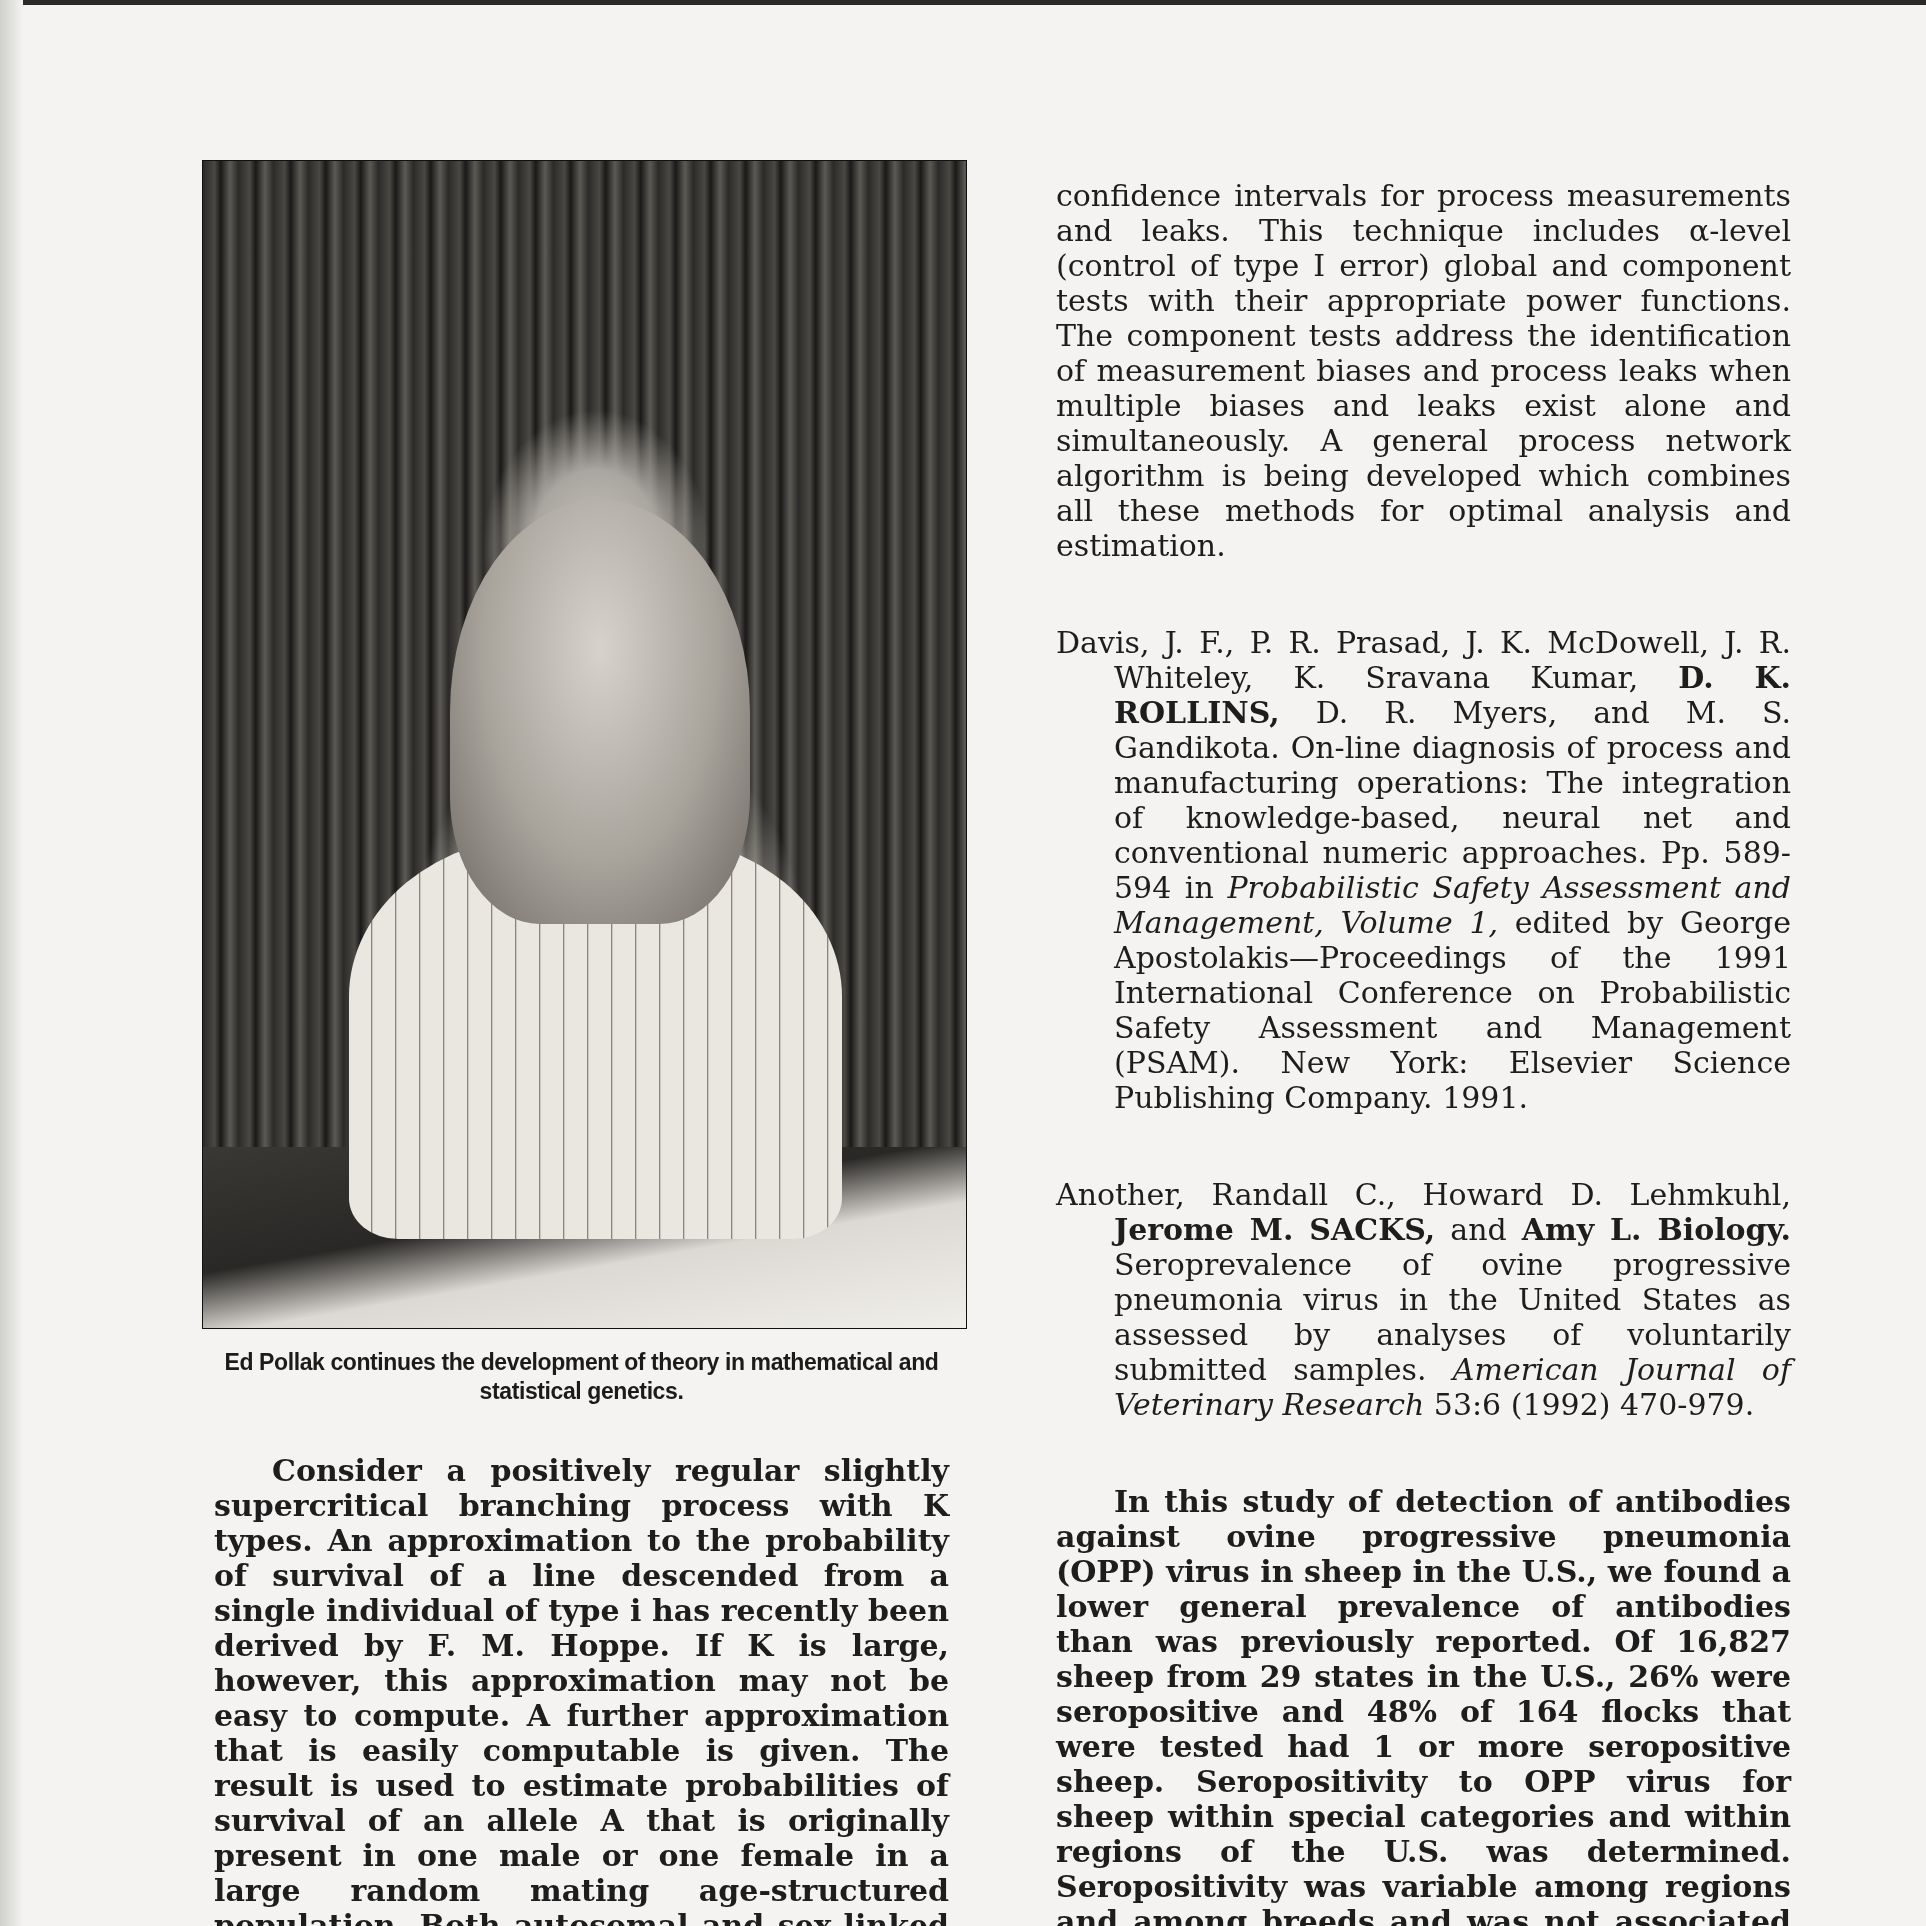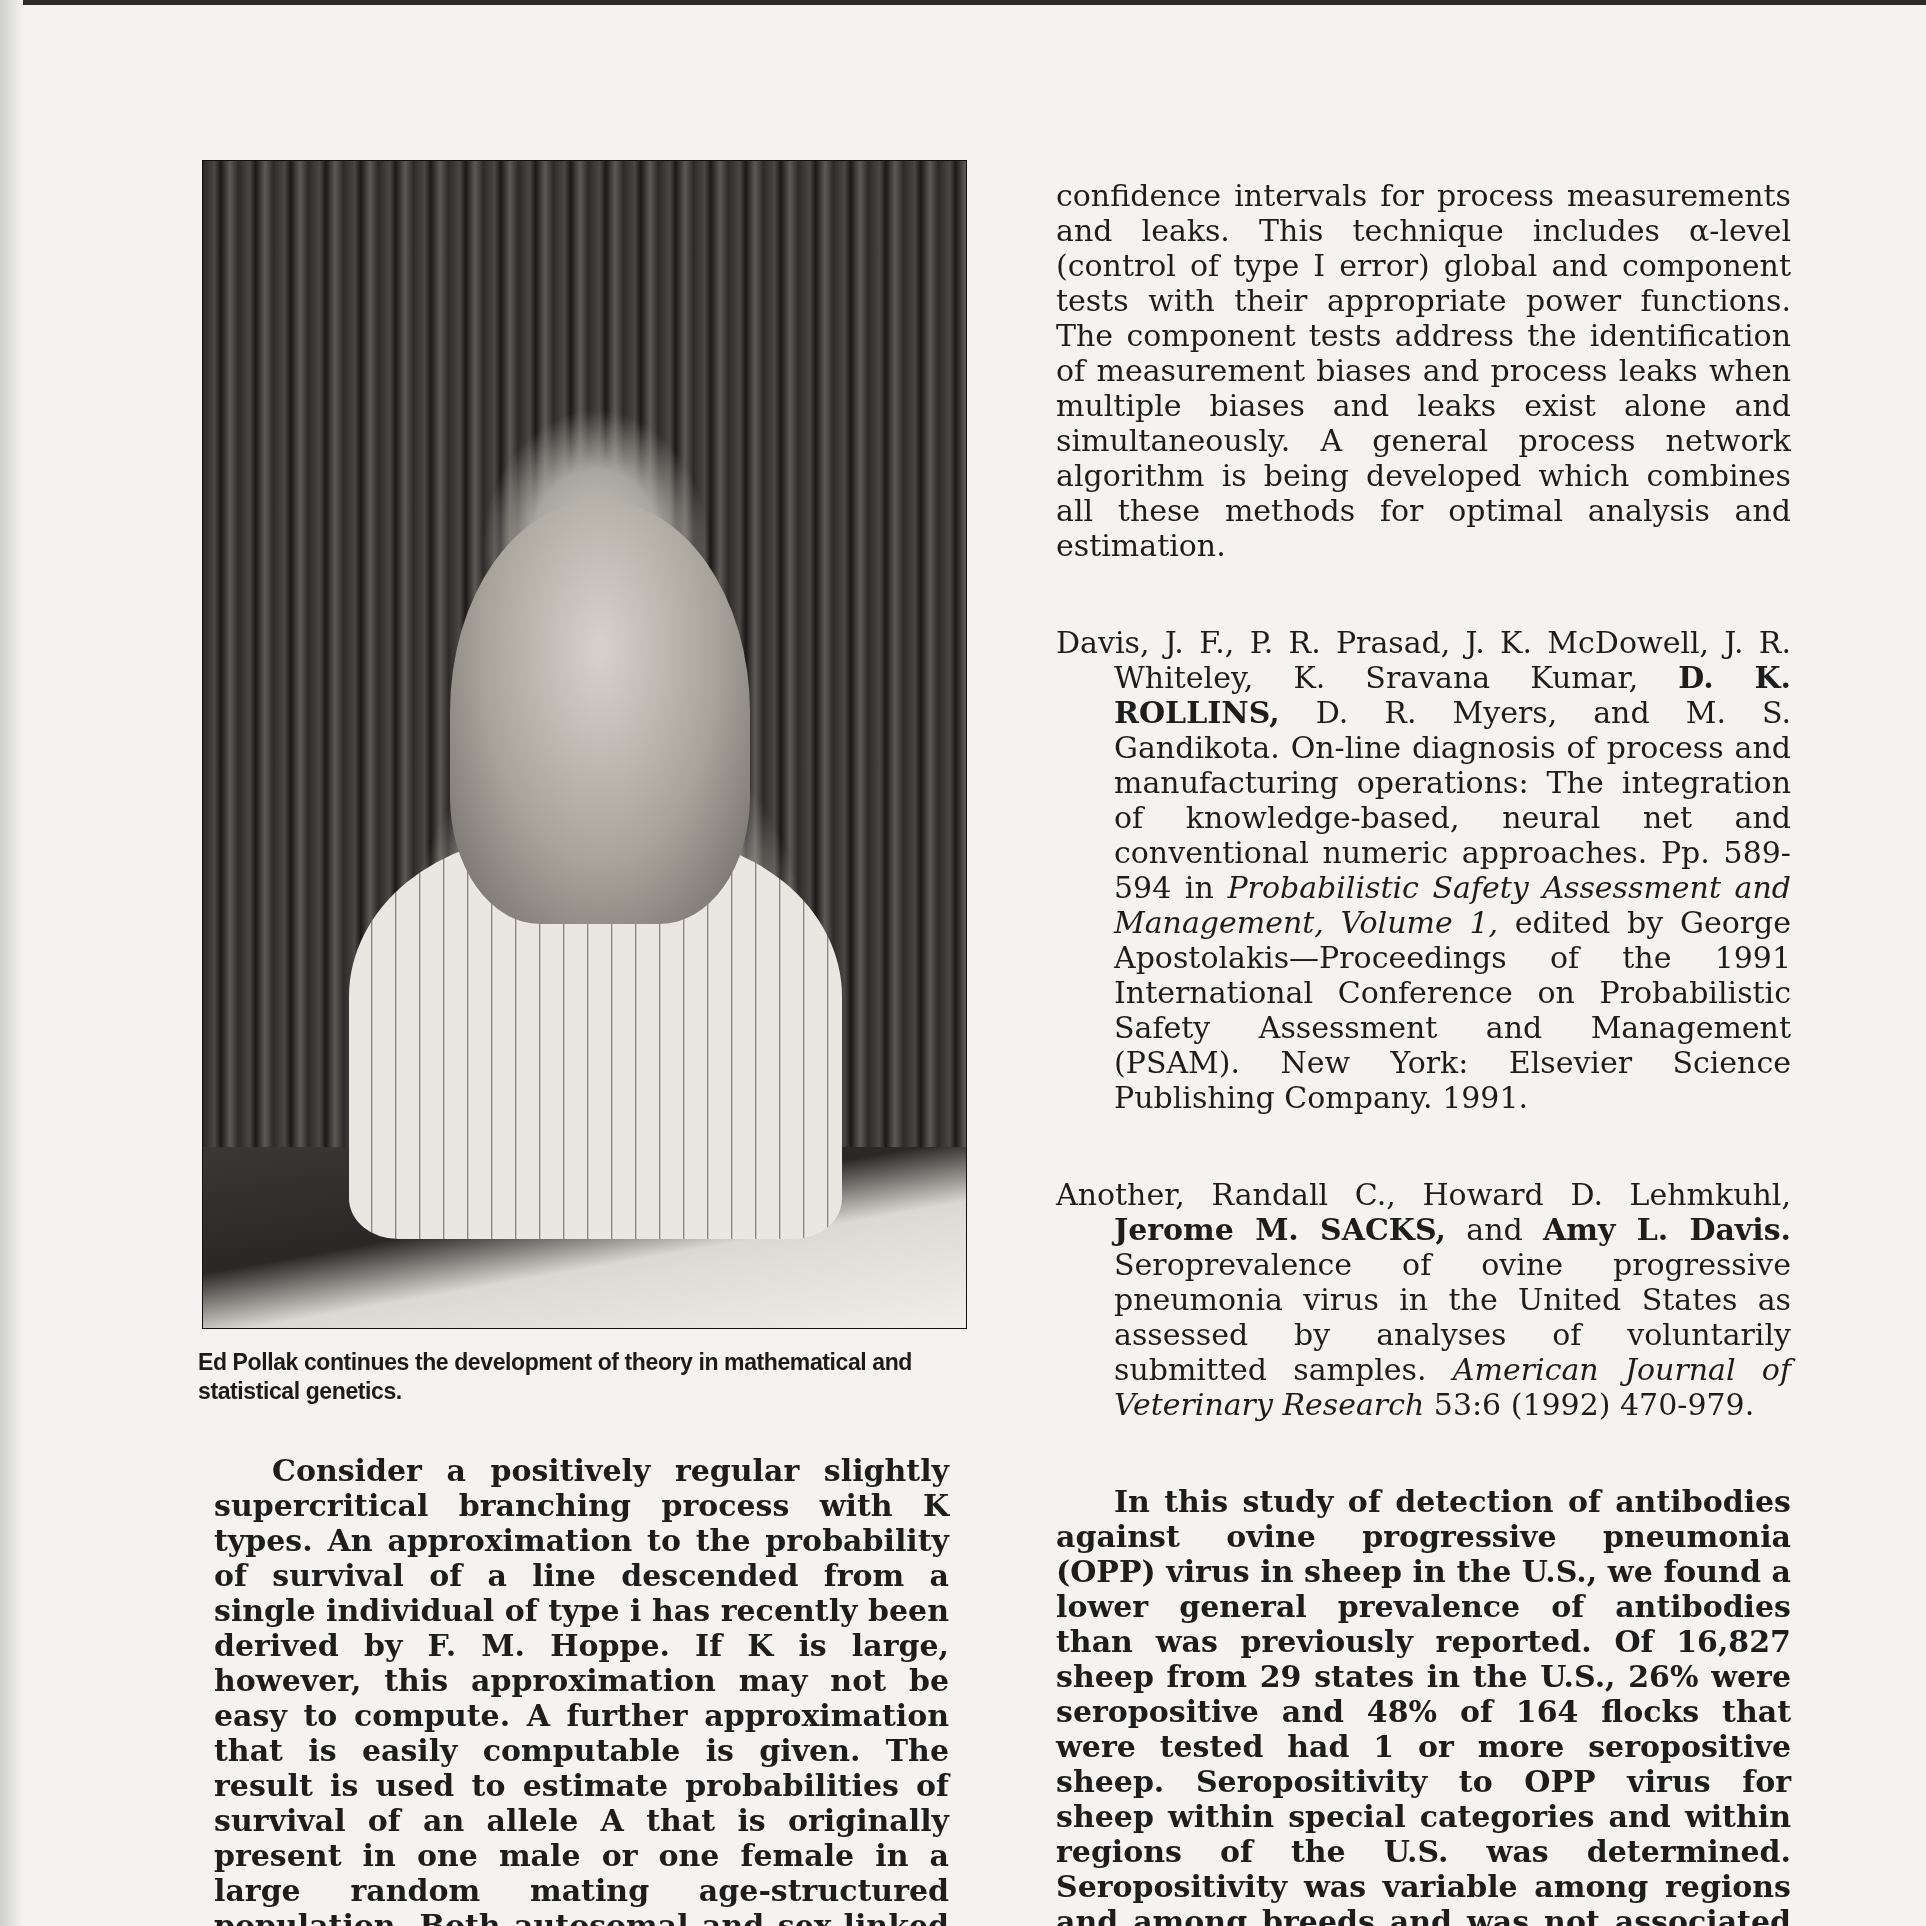--- a/index.html
+++ b/index.html
@@ -24,21 +24,21 @@
     border:0.8px solid #111; }
   .photo-figure { position:absolute; left:247px; top:339px; width:300px; height:424px;
     border-radius:50% 50% 30% 30%; background:radial-gradient(ellipse at 50% 35%, #d7d3cc 0%, #a8a39b 55%, #6d6963 100%); }
   .photo-shirt { position:absolute; left:146px; top:674px; width:493px; height:404px;
     border-radius:40% 40% 10% 10%;
     background:repeating-linear-gradient(90deg,#eae7e1 0,#eae7e1 21.6px,#7c7872 22.3px,#eae7e1 24px); }
   .photo-desk { position:absolute; left:0; top:986px; width:763px; height:181px;
     background:linear-gradient(170deg,#3a3835 0%,#2a2826 40%,#dcd9d3 60%,#f0eee9 100%); }
   .caption { position:absolute; left:198px; top:1348px; width:767px;
     font-family:"Liberation Sans","DejaVu Sans",sans-serif; font-weight:bold;
-    font-size:23px; line-height:28.5px; color:#1b1b1b; letter-spacing:-0.4px; }
+    font-size:23px; line-height:28.5px; color:#1b1b1b; letter-spacing:-0.4px;text-align:center; }
   .p { font-size:30px; line-height:35px; text-align:justify; margin:16px; }
   .cite { text-indent:-58px; padding-left:58px; }
   .indent { text-indent:58px;font-weight:bold; }
   .small { font-size:22.3px; line-height:28px; padding-left:58px; text-align:justify; }
   .b { font-weight:bold; }
   .i { font-style:italic; }
 </style>
 </head>
 <body>
 
@@ -59,18 +59,18 @@
 </div>
 
 <div class="col right" style="top:162px;">
   <p class="p">confidence intervals for process measurements and leaks. This technique includes α-level (control of type I error) global and component tests with their appropriate power functions. The component tests address the identification of measurement biases and process leaks when multiple biases and leaks exist alone and simultaneously. A general process network algorithm is being developed which combines all these methods for optimal analysis and estimation.</p>
 
   <p class="p cite" style="margin-top:62px;">
     <span>Davis, J. F., P. R. Prasad, J. K. McDowell, J. R. Whiteley, K. Sravana Kumar, </span><span class="b">D. K. ROLLINS,</span><span> D. R. Myers, and M. S. Gandikota. On-line diagnosis of process and manufacturing operations: The integration of knowledge-based, neural net and conventional numeric approaches. Pp. 589-594 in </span><span class="i">Probabilistic Safety Assessment and Management, Volume 1,</span><span> edited by George Apostolakis—Proceedings of the 1991 International Conference on Probabilistic Safety Assessment and Management (PSAM). New York: Elsevier Science Publishing Company. 1991.</span>
   </p>
 
   <p class="p cite" style="margin-top:62px;">
-    <span>Another, Randall C., Howard D. Lehmkuhl, </span><span class="b">Jerome M. SACKS,</span><span> and </span><span class="b">Amy L. Davis.</span><span> Seroprevalence of ovine progressive pneumonia virus in the United States as assessed by analyses of voluntarily submitted samples. </span><span class="i">American Journal of Veterinary Research</span><span> 53:6 (1992) 470-979.</span>
+    <span>Another, Randall C., Howard D. Lehmkuhl, </span><span class="b">Jerome M. SACKS,</span><span> and </span><span class="b">Amy L. Biology.</span><span> Seroprevalence of ovine progressive pneumonia virus in the United States as assessed by analyses of voluntarily submitted samples. </span><span class="i">American Journal of Veterinary Research</span><span> 53:6 (1992) 470-979.</span>
   </p>
   <p class="p indent" style="margin-top:62px;">In this study of detection of antibodies against ovine progressive pneumonia (OPP) virus in sheep in the U.S., we found a lower general prevalence of antibodies than was previously reported. Of 16,827 sheep from 29 states in the U.S., 26% were seropositive and 48% of 164 flocks that were tested had 1 or more seropositive sheep. Seropositivity to OPP virus for sheep within special categories and within regions of the U.S. was determined. Seropositivity was variable among regions and among breeds and was not associated with sex, wool class, or place of origin of ancestors. Prevalence increased with age to a plateau of 34% at 4 years.</p>
 
 </div>
 
 
 </body></html>

